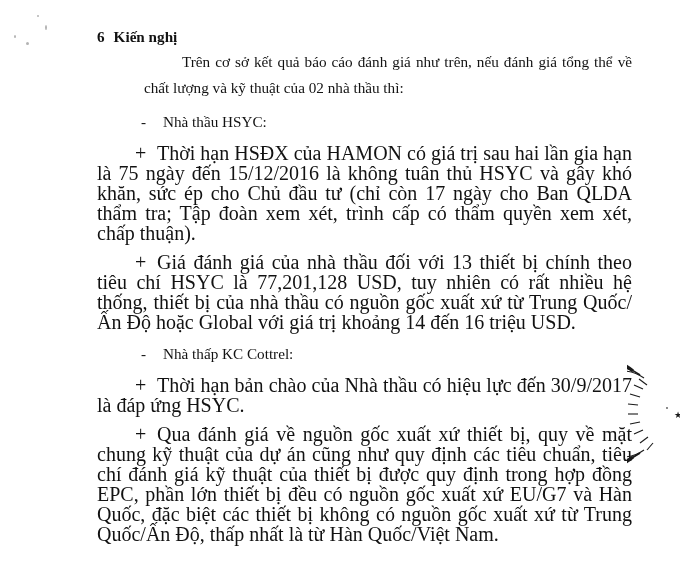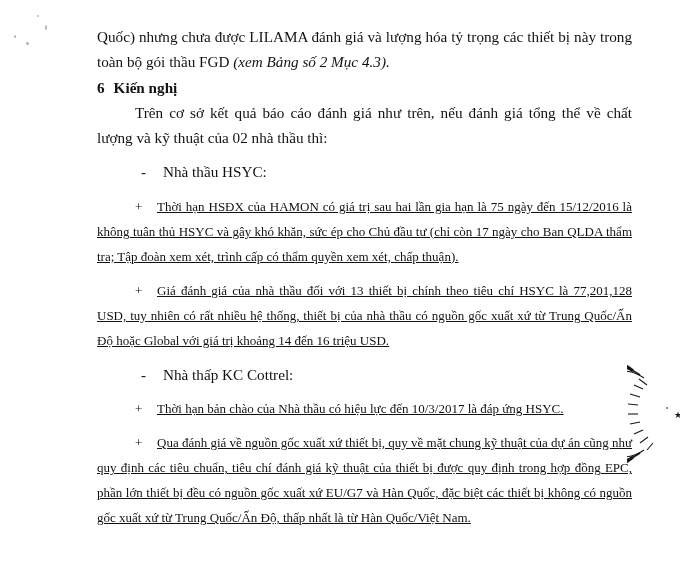--- a/index.html
+++ b/index.html
@@ -28,20 +28,21 @@
     line-height: 25.3px;
     text-align: justify;
     text-justify: inter-word;
     hyphens: none;
   }
   .flow {
     text-indent: 0;
   }
   .indent-first {
     text-indent: 38px;
+    margin-left: 47px;
   }
   .italic { font-style: italic; }
 
   h2.heading {
     margin: 0;
     font-size: 15.2px;
     line-height: 25.3px;
     font-weight: bold;
     text-align: left;
   }
@@ -59,26 +60,25 @@
   .bullet-row .mark {
     flex: 0 0 auto;
     width: 22px;
   }
   .bullet-row .btext {
     flex: 1 1 auto;
     text-align: justify;
   }
 
   .hang-plus {
-    font-size: 13px;
-    line-height: 25px;
+    font-size: 20px;
+    line-height: 20px;
     text-align: justify;
     text-indent: 0;
     padding-left: 0;
-    text-decoration: underline;
   }
   .hang-plus .lead {
     display: inline-block;
     width: 60px;
     text-indent: 38px;
   }
 
   .spacer-sm { height: 9px; }
   .spacer-md { height: 13px; }
 
@@ -104,21 +104,20 @@
 
 <div id="page">
 
   <div class="speck" style="left:14px;top:35px;width:2px;height:3px;"></div>
   <div class="speck" style="left:37px;top:15px;width:2px;height:2px;"></div>
   <div class="speck" style="left:45px;top:25px;width:2px;height:5px;"></div>
   <div class="speck" style="left:26px;top:42px;width:3px;height:3px;"></div>
 
   <div class="content">
 
-    <p class="flow"><span>Quốc) nhưng chưa được LILAMA đánh giá và lượng hóa tỷ trọng các thiết bị này trong toàn bộ gói thầu FGD </span><span class="italic">(xem Bảng số 2 Mục 4.3).</span></p>
 
     <h2 class="heading"><span class="num">6</span><span>Kiến nghị</span></h2>
 
     <p class="indent-first">Trên cơ sở kết quả báo cáo đánh giá như trên, nếu đánh giá tổng thể về chất lượng và kỹ thuật của 02 nhà thầu thì:</p>
 
     <div class="spacer-sm"></div>
 
     <div class="bullet-row bullet-dash">
       <span class="mark">-</span>
       <span class="btext">Nhà thầu HSYC:</span>
@@ -134,21 +133,21 @@
 
     <div class="spacer-sm"></div>
 
     <div class="bullet-row bullet-dash">
       <span class="mark">-</span>
       <span class="btext">Nhà thấp KC Cottrel:</span>
     </div>
 
     <div class="spacer-sm"></div>
 
-    <p class="hang-plus"><span class="lead">+</span><span>Thời hạn bản chào của Nhà thầu có hiệu lực đến 10/3/2017 là đáp ứng HSYC.</span></p>
+    <p class="hang-plus"><span class="lead">+</span><span>Thời hạn bản chào của Nhà thầu có hiệu lực đến 30/9/2017 là đáp ứng HSYC.</span></p>
 
     <div class="spacer-sm"></div>
 
     <p class="hang-plus"><span class="lead">+</span><span>Qua đánh giá về nguồn gốc xuất xứ thiết bị, quy về mặt chung kỹ thuật của dự án cũng như quy định các tiêu chuẩn, tiêu chí đánh giá kỹ thuật của thiết bị được quy định trong hợp đồng EPC, phần lớn thiết bị đều có nguồn gốc xuất xứ EU/G7 và Hàn Quốc, đặc biệt các thiết bị không có nguồn gốc xuất xứ từ Trung Quốc/Ấn Độ, thấp nhất là từ Hàn Quốc/Việt Nam.</span></p>
 
     <div class="spacer-md"></div>
 
   </div>
 
   <svg class="seal" viewBox="0 0 96 112" xmlns="http://www.w3.org/2000/svg">

